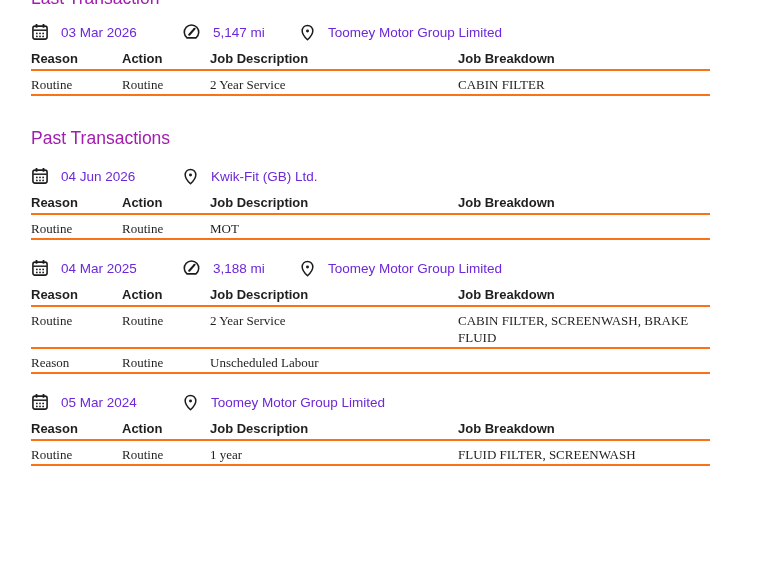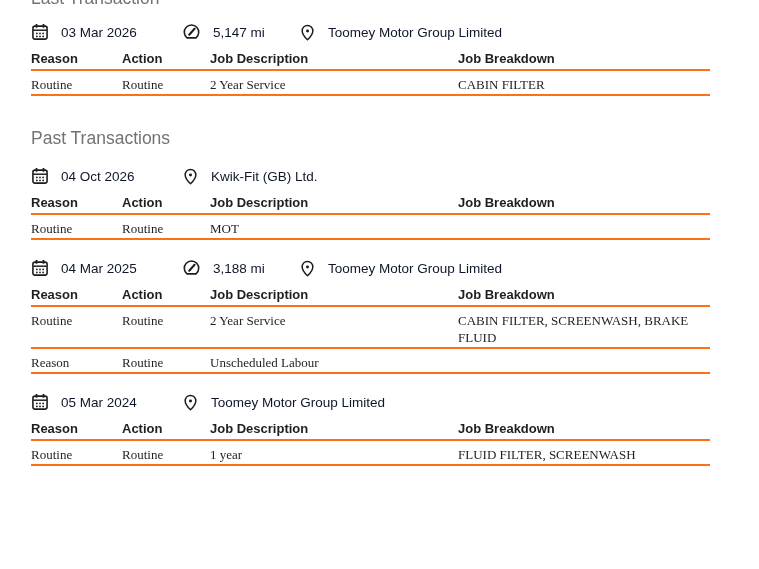--- a/index.html
+++ b/index.html
@@ -13,40 +13,40 @@
   }
   .content { width: 679px; margin-left: 31px; }
 
   
   .clipped-heading-wrap { height: 4px; overflow: hidden; }
   .section-heading {
     margin: 0;
     font-size: 17.5px;
     line-height: 20px;
     font-weight: 400;
-    color: #737373;
+    color: #a21caf;
   }
   .clipped-heading-wrap .section-heading { margin-top: -12px; }
   .past-heading { margin-top: 32px; }
 
   
   .transaction { margin-top: 18px; }
   #past-list .transaction + .transaction { }
 
   .tx-meta {
     display: flex;
     align-items: center;
     height: 20px;
     margin-bottom: 8px;
   }
   .meta-item { display: flex; align-items: center; }
   .meta-item .icon { display: inline-flex; margin-right: 12px; flex: 0 0 auto; }
   .meta-date { width: 151px; }
   .meta-mileage { width: 117px; }
-  .meta-text { font-size: 13.5px; line-height: 17px; color: #0f172a; white-space: nowrap; }
+  .meta-text { font-size: 13.5px; line-height: 17px; color: #6d28d9; white-space: nowrap; }
 
   
   .tx-table { width: 679px; }
   .t-headrow, .t-row {
     display: grid;
     grid-template-columns: 91px 88px 248px 1fr;
     border-bottom: 2px solid #f97316;
   }
   .th {
     font-size: 13px;
@@ -146,21 +146,21 @@
             <line x1="11.1" y1="0.9" x2="11.1" y2="4.2" stroke="#1c1c1c" stroke-width="1.6"></line>
             <line x1="2" y1="6.4" x2="14" y2="6.4" stroke="#1c1c1c" stroke-width="1.3"></line>
             <circle cx="5.2" cy="9.3" r="0.8" fill="#1c1c1c"></circle>
             <circle cx="8" cy="9.3" r="0.8" fill="#1c1c1c"></circle>
             <circle cx="10.8" cy="9.3" r="0.8" fill="#1c1c1c"></circle>
             <circle cx="5.2" cy="11.9" r="0.8" fill="#1c1c1c"></circle>
             <circle cx="8" cy="11.9" r="0.8" fill="#1c1c1c"></circle>
             <circle cx="10.8" cy="11.9" r="0.8" fill="#1c1c1c"></circle>
           </svg>
         </span>
-        <span class="meta-text">04 Oct 2026</span>
+        <span class="meta-text">04 Jun 2026</span>
       </div>
       <div class="meta-item meta-dealer">
         <span class="icon">
           <svg width="17" height="19" viewBox="0 0 16 16" aria-hidden="true">
             <path d="M8 1.4 C5.1 1.4 3 3.7 3 6.6 C3 10.2 8 14.9 8 14.9 C8 14.9 13 10.2 13 6.6 C13 3.7 10.9 1.4 8 1.4 Z" fill="none" stroke="#1c1c1c" stroke-width="1.4" stroke-linejoin="round"></path>
             <circle cx="8" cy="6.5" r="1.4" fill="#1c1c1c"></circle>
           </svg>
         </span>
         <span class="meta-text">Kwik-Fit (GB) Ltd.</span>
       </div>

